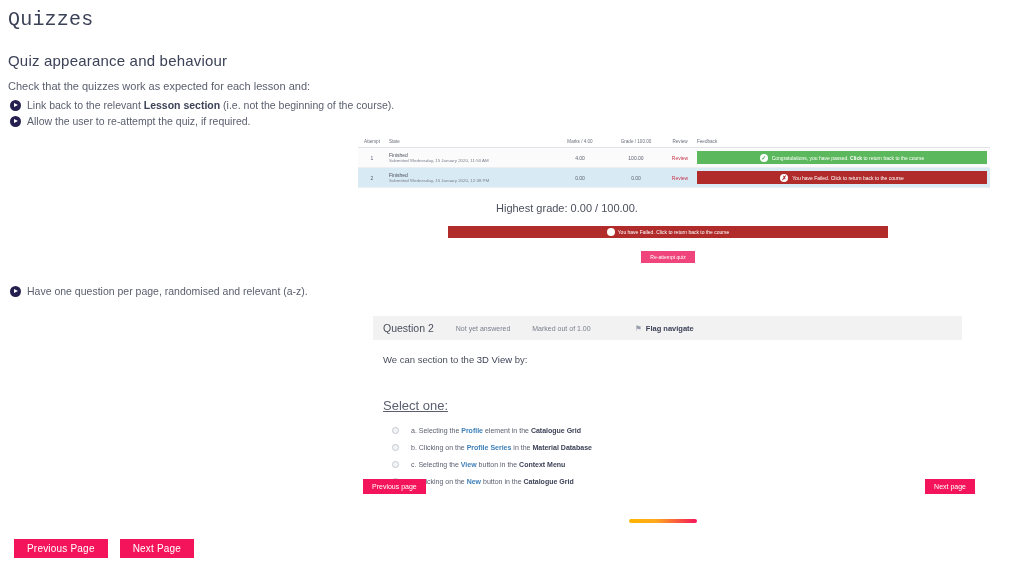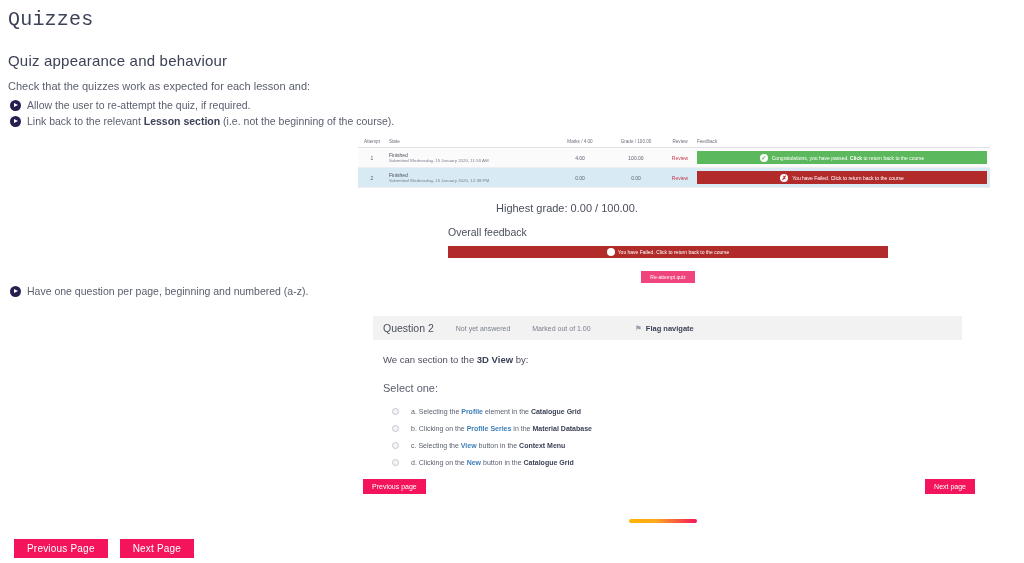--- a/index.html
+++ b/index.html
@@ -205,22 +205,22 @@
     font-weight: bold;
     display: flex;
     align-items: center;
     gap: 4px;
     margin-left: 22px;
     cursor: pointer;
   }
   .flag-ico { font-size: 8px; color: #9aa0ab; font-weight: normal; }
   .q-body { padding: 14px 0 0 10px; }
   .q-text { font-size: 9.5px; color: #4a4f5c; }
-  .q-text b { color: #3c4257; font-weight: bold; margin-top: 21px; }
-  .q-select-one { font-size: 11px; color: #5a5f6e; margin-top: 17px; }
+  .q-text b { color: #3c4257; font-weight: normal; margin-top: 21px; }
+  .q-select-one { font-size: 13px; color: #5a5f6e; margin-top: 33px; text-decoration: underline; }
   .q-options { margin-top: 9px; }
   .opt-row {
     display: flex;
     align-items: center;
     gap: 12px;
     height: 17px;
     font-size: 7px;
     color: #5a5f6e;
     padding-left: 9px;
   }
@@ -279,25 +279,25 @@
 </head>
 <body>
 
 <div class="page-title">Quizzes</div>
 <div class="section-title">Quiz appearance and behaviour</div>
 <div class="intro-line">Check that the quizzes work as expected for each lesson and:</div>
 
 <div class="bullet-list first">
   <div class="bullet-row">
     <span class="bullet-ico"></span>
-    <span>Allow the user to re-attempt the quiz, if required.</span>
+    <span><span>Link back to the relevant </span><b>Lesson section</b><span> (i.e. not the beginning of the course).</span></span>
   </div>
   <div class="bullet-row">
     <span class="bullet-ico"></span>
-    <span><span>Link back to the relevant </span><b>Lesson section</b><span> (i.e. not the beginning of the course).</span></span>
+    <span>Allow the user to re-attempt the quiz, if required.</span>
   </div>
 </div>
 
 <div class="attempts-wrap">
   <table class="attempts">
     <thead>
       <tr>
         <th class="col-attempt">Attempt</th>
         <th class="col-state">State</th>
         <th class="col-marks">Marks / 4.00</th>
@@ -338,34 +338,33 @@
             <span>You have Failed. Click to return back to the course</span>
           </div>
         </td>
       </tr>
     </tbody>
   </table>
 </div>
 
 <div class="grade-block">
   <div class="highest-grade">Highest grade: 0.00 / 100.00.</div>
-  <div class="overall-label">Overall feedback</div>
   <div class="overall-banner">
     <span class="fb-ico">✗</span>
     <span>You have Failed. Click to return back to the course</span>
   </div>
   <div class="reattempt-wrap">
     <button class="btn-reattempt">Re-attempt quiz</button>
   </div>
 </div>
 
 <div class="bullet-list second">
   <div class="bullet-row">
     <span class="bullet-ico"></span>
-    <span>Have one question per page, beginning and numbered (a-z).</span>
+    <span>Have one question per page, randomised and relevant (a-z).</span>
   </div>
 </div>
 
 <div class="question-card">
   <div class="q-header">
     <span class="q-number">Question 2</span>
     <span class="q-meta">Not yet answered</span>
     <span class="q-meta">Marked out of 1.00</span>
     <span class="q-flag">
       <span class="flag-ico">⚑</span>

